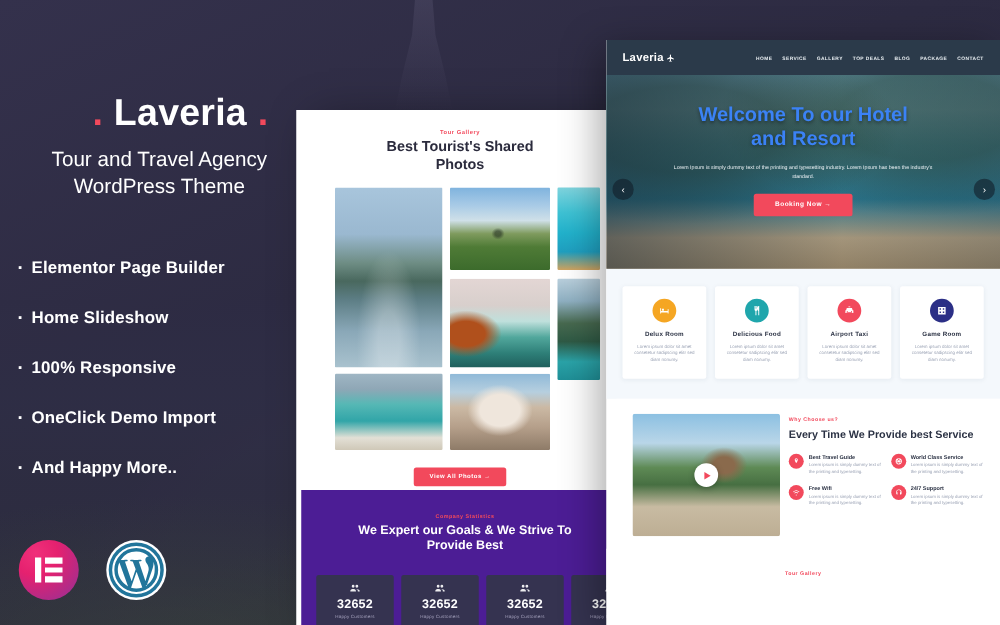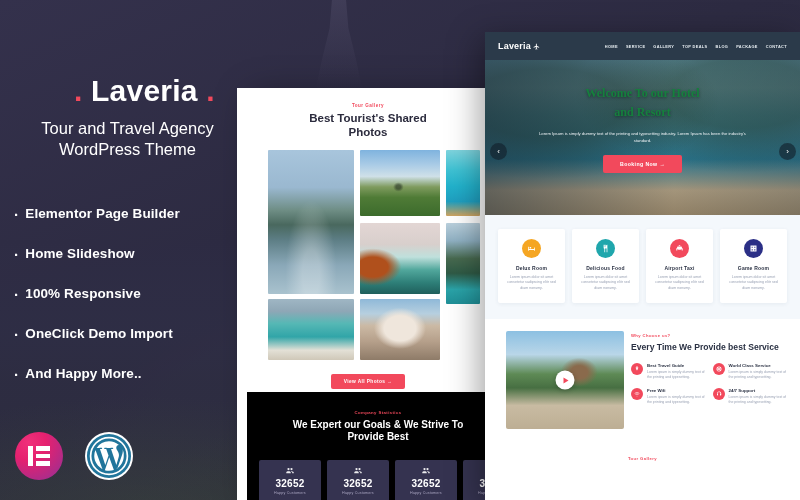--- a/index.html
+++ b/index.html
@@ -147,22 +147,22 @@
       linear-gradient(to bottom, #7fb9d4 0%, #8dc3d8 18%, #58a5bd 36%, #3d93ae 52%, #2f8aa6 64%, #cbb48f 84%, #b39a74 100%);
   }
 
   .gal-btn-wrap { text-align:center; margin-top:9px; }
   .gal-btn {
     display:inline-block; background:#f2495c; color:#fff;
     font-size:4.8px; font-weight:700; letter-spacing:.4px;
     padding:5px 13px; border:none; border-radius:2px; cursor:pointer;
   }
   .stats-sec {
-    position:absolute; left:10px; bottom:0; width:262px; height:108px;
-    background:#000000;
+    position:absolute; left:4px; bottom:0; width:262px; height:108px;
+    background:#4c1d95;
   }
   .stats-eyebrow { text-align:center; color:#f2495c; font-size:4.3px; font-weight:700; letter-spacing:.4px; margin-top:18px; }
   .stats-title {
     text-align:center; color:#fff; font-size:10px; font-weight:700; line-height:12px;
     margin-top:4px; padding:0 26px;
   }
   .stats-row {
     position:absolute; left:12px; bottom:-6px; display:flex; gap:6px;
   }
   .stat-card {
@@ -179,21 +179,21 @@
     display:flex; align-items:center; padding:0 13px;
   }
   .rp-logo { color:#fff; font-size:9px; font-weight:700; letter-spacing:.2px; display:flex; align-items:center; gap:2px; }
   .rp-menu { margin-left:auto; display:flex; gap:8px; }
   .rp-menu span { color:#e8eef2; font-size:3.9px; font-weight:700; letter-spacing:.35px; }
 
   .rp-hero { position:relative; height:155px; }
   .rp-hero-bg { position:absolute; inset:0; }
   .rp-hero-shade { position:absolute; inset:0; background:linear-gradient(to right, rgba(22,38,52,.58), rgba(22,38,52,.22) 60%, rgba(22,38,52,.34)); }
   .rp-hero-inner { position:relative; text-align:center; padding-top:24px; }
-  .rp-h1 { color:#15803d; font-size:12px; font-weight:700; line-height:18.5px; text-shadow:0 1px 3px rgba(0,0,0,.4);font-family:Liberation Serif, serif; }
+  .rp-h1 { color:#3b82f6; font-size:16px; font-weight:700; line-height:18.5px; text-shadow:0 1px 3px rgba(0,0,0,.4); }
   .rp-sub { color:#edf2f5; font-size:4.2px; line-height:7px; margin-top:9px; padding:0 52px; }
   .rp-cta {
     margin-top:11px; display:inline-block; background:#f2495c; color:#fff;
     font-size:5.2px; font-weight:700; letter-spacing:.4px; padding:6px 17px;
     border:none; border-radius:2px; cursor:pointer;
   }
   .rp-arrow {
     position:absolute; top:83px; width:17px; height:17px; border-radius:50%;
     background:rgba(18,30,42,.62); color:#fff; font-size:8px;
     display:flex; align-items:center; justify-content:center; cursor:pointer;

